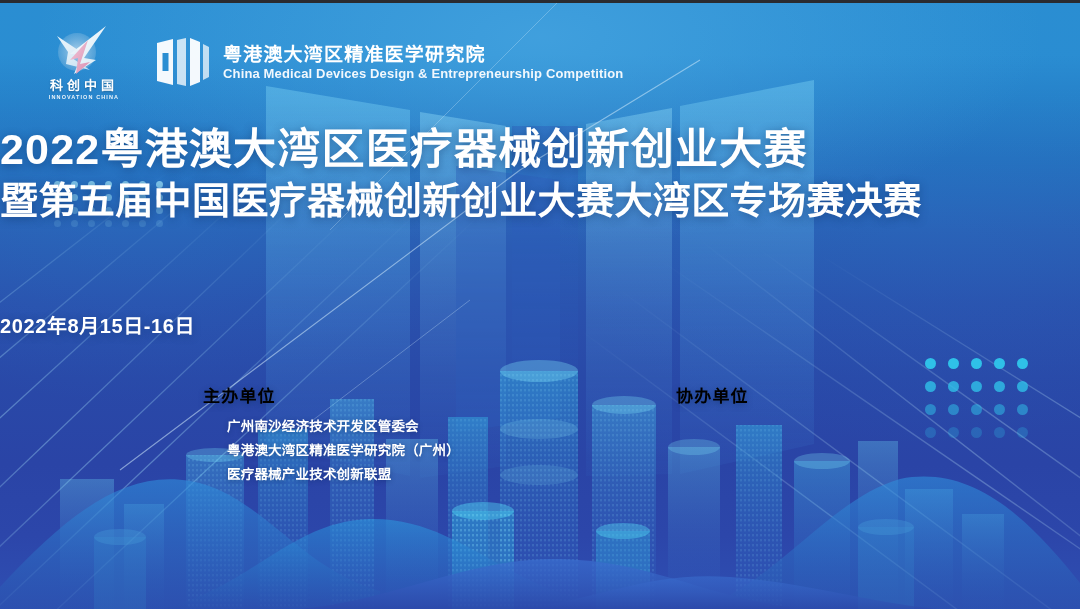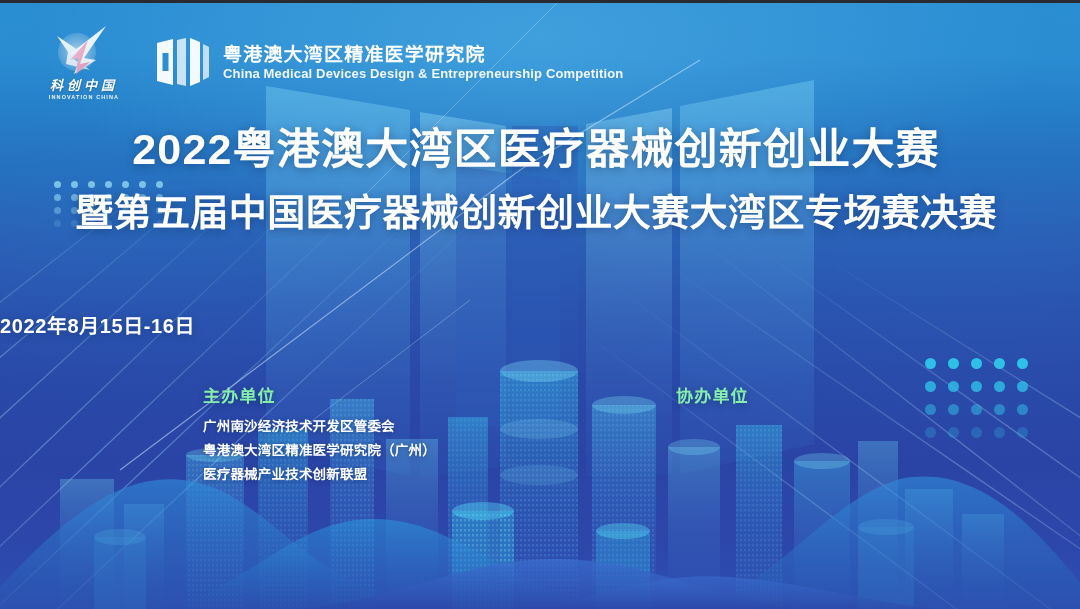--- a/index.html
+++ b/index.html
@@ -88,21 +88,20 @@
   }
   .logo-innovation .mark{
     position:absolute;left:6px;top:0;width:78px;height:52px;
   }
   .logo-innovation .mark svg{width:100%;height:100%;display:block;}
   .logo-innovation .cn{
     position:absolute;left:0;bottom:8px;width:92px;
     text-align:center;color:#ffffff;font-size:13px;font-weight:700;
     letter-spacing:4px;line-height:1;white-space:nowrap;
     text-shadow:0 1px 2px rgba(0,0,0,.25);
-    font-style:italic;
   }
   .logo-innovation .en{
     position:absolute;left:0;bottom:0;width:92px;
     text-align:center;color:#eaf4fb;font-size:5.5px;font-weight:700;
     letter-spacing:1.1px;line-height:1;white-space:nowrap;
   }
 
   .logo-cmdc{display:flex;align-items:center;gap:13px;}
   .logo-cmdc .door{width:54px;height:50px;}
   .logo-cmdc .door svg{width:100%;height:100%;display:block;}
@@ -112,55 +111,56 @@
     line-height:1;white-space:nowrap;
   }
   .logo-cmdc .en{
     color:#f2f8fd;font-size:13px;font-weight:700;letter-spacing:.15px;
     line-height:1;white-space:nowrap;
   }
 
   
   .titles{
     position:absolute;left:0;right:8px;top:124px;
-    text-align:center;z-index:7;
+    z-index:7;
   }
   .title-1,.title-2{
     color:#ffffff;font-weight:700;line-height:1.18;
     white-space:nowrap;
     text-shadow:0 2px 10px rgba(10,40,90,.45);
   }
   .title-1{font-size:43px;letter-spacing:1.2px;}
-  .title-2{font-size:38px;letter-spacing:.4px;margin-top:16px;}
+  .title-2{font-size:38px;letter-spacing:.4px;margin-top:4px;}
 
   .date{
     position:absolute;left:0;right:0;top:310px;
     text-align:left;z-index:7;
     color:#ffffff;font-size:20px;font-weight:700;letter-spacing:.6px;
     text-shadow:0 2px 8px rgba(10,40,90,.4);
   }
 
   
   .orgs{
     position:absolute;left:0;right:0;top:388px;
     z-index:7;
   }
   .org{position:absolute;}
   #org-host{left:203px;}
   #org-co{left:676px;}
   .org-title{
-    color:#86efac;font-size:17px;font-weight:700;letter-spacing:1.2px;
+    color:#000000;font-size:17px;font-weight:700;letter-spacing:1.2px;
     line-height:1;margin-bottom:13px;
     text-shadow:0 2px 6px rgba(10,40,90,.45);
   }
   .org-list{display:flex;flex-direction:column;gap:6px;}
   .org-list div{
     color:#ffffff;font-size:13.5px;font-weight:700;letter-spacing:.2px;
     line-height:1.35;white-space:nowrap;
     text-shadow:0 1px 5px rgba(10,40,90,.45);
+    margin-left:24px;
   }
 </style>
 </head>
 <body>
 
 <div class="stage">
 
   <div class="bg-base"></div>
   <div class="bg-glow"></div>
 

